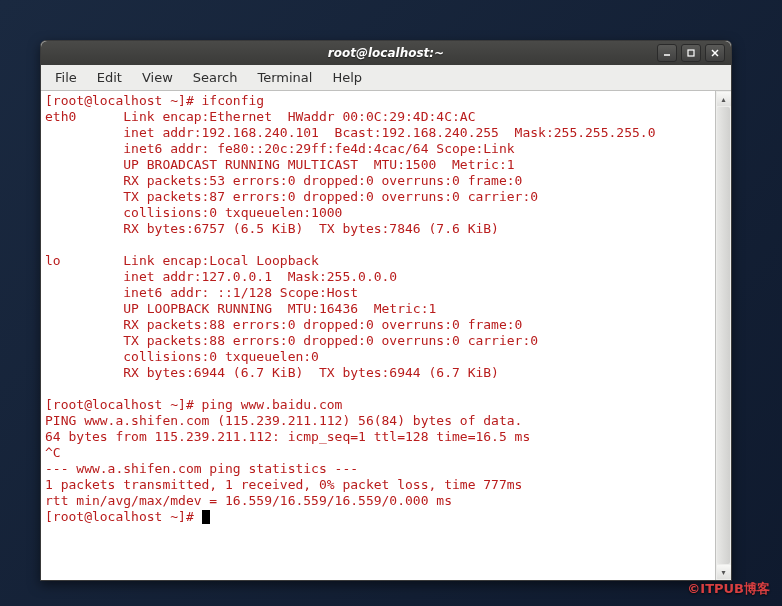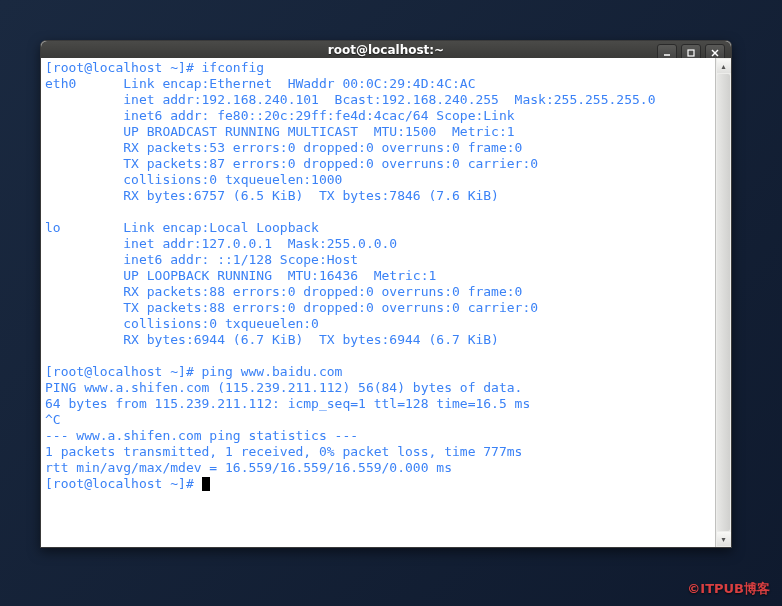--- a/index.html
+++ b/index.html
@@ -19,28 +19,29 @@
       position: absolute;
       left: 40px;
       top: 40px;
       width: 692px;
       background: #ededeb;
       border: 1px solid #3a3a3a;
       border-radius: 6px 6px 0 0;
       box-shadow: 0 4px 12px rgba(0,0,0,0.5);
     }
     .titlebar {
-      height: 17px;
+      height: 24px;
       background: linear-gradient(to bottom, #4a4a48 0%, #3a3a38 100%);
       border-radius: 6px 6px 0 0;
       display: flex;
       align-items: center;
       justify-content: center;
       position: relative;
       padding: 0 8px;
+      font-style: italic;
     }
     .titlebar-title {
       color: #ffffff;
       font-size: 12px;
       font-weight: bold;
       text-shadow: 0 1px 1px rgba(0,0,0,0.5);
     }
     .window-controls {
       position: absolute;
       right: 6px;
@@ -83,21 +84,21 @@
       height: 489px;
       display: flex;
     }
     .terminal-content {
       flex: 1;
       background: #ffffff;
       padding: 2px 4px;
       font-family: "DejaVu Sans Mono", "Liberation Mono", monospace;
       font-size: 13px;
       line-height: 16px;
-      color: #3b82f6;
+      color: #b91c1c;
       white-space: pre;
       overflow: hidden;
     }
     .scrollbar {
       width: 16px;
       background: #ededeb;
       border-left: 1px solid #c0c0be;
       position: relative;
     }
     .scroll-arrow {
@@ -161,20 +162,28 @@
       </div>
       <div class="win-btn">
         <svg viewBox="0 0 10 10">
             <line x1="2" y1="2" x2="8" y2="8" stroke="#fff" stroke-width="1.5"></line>
             <line x1="8" y1="2" x2="2" y2="8" stroke="#fff" stroke-width="1.5"></line>
           </svg>
       </div>
     </div>
   </div>
 
+  <div class="menubar">
+    <div class="menu-item">File</div>
+    <div class="menu-item">Edit</div>
+    <div class="menu-item">View</div>
+    <div class="menu-item">Search</div>
+    <div class="menu-item">Terminal</div>
+    <div class="menu-item">Help</div>
+  </div>
 
   <div class="terminal-area">
     <div class="terminal-content" id="terminal-content">[root@localhost ~]# ifconfig
 eth0      Link encap:Ethernet  HWaddr 00:0C:29:4D:4C:AC  
           inet addr:192.168.240.101  Bcast:192.168.240.255  Mask:255.255.255.0
           inet6 addr: fe80::20c:29ff:fe4d:4cac/64 Scope:Link
           UP BROADCAST RUNNING MULTICAST  MTU:1500  Metric:1
           RX packets:53 errors:0 dropped:0 overruns:0 frame:0
           TX packets:87 errors:0 dropped:0 overruns:0 carrier:0
           collisions:0 txqueuelen:1000 

